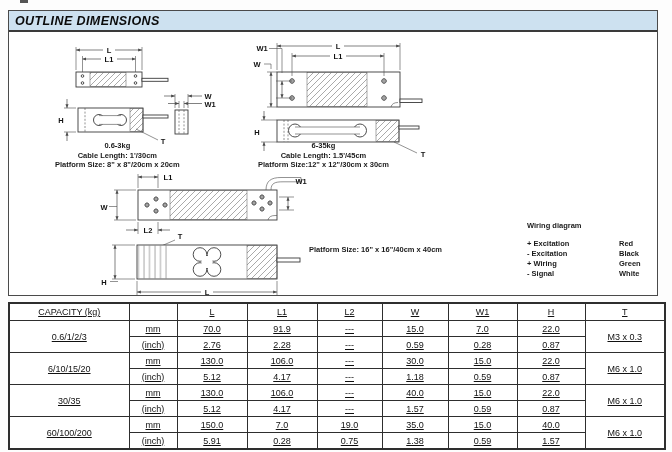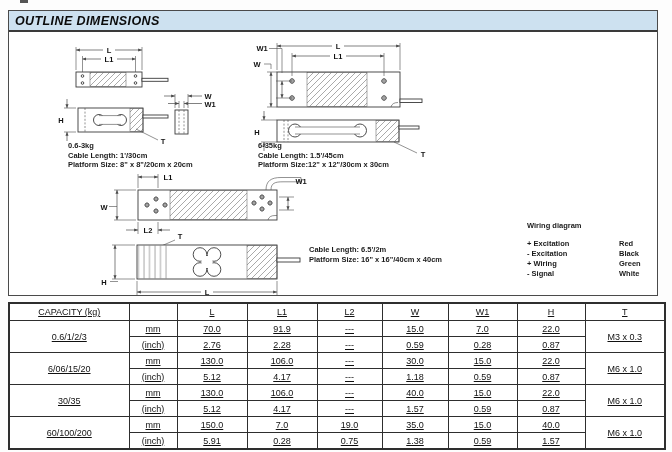--- a/index.html
+++ b/index.html
@@ -245,32 +245,31 @@
           <text x="104" y="282.5" class="lbl">H</text>
         </g>
         <g>
           <path d="M137,279 V293 M277,279 V293" class="thin"></path>
           <line x1="137" y1="290" x2="277" y2="290" class="dl" marker-start="url(#mA)" marker-end="url(#mA)"></line>
           <rect x="201" y="286" width="12" height="7.5" class="lblbg"></rect>
           <text x="207" y="292.5" class="lbl">L</text>
         </g>
       </svg>
 
-      <div class="cap" style="left:59px;top:109px;">
+      <div class="cap" style="left:46px;top:109px;text-align:center;">
         <div>0.6-3kg</div>
         <div>Cable Length: 1'/30cm</div>
         <div>Platform Size: 8" x 8"/20cm x 20cm</div>
       </div>
-      <div class="cap" style="left:249px;top:109px;">
+      <div class="cap" style="left:249px;top:109px;text-align:center;">
         <div>6-35kg</div>
         <div>Cable Length: 1.5'/45cm</div>
         <div>Platform Size:12" x 12"/30cm x 30cm</div>
       </div>
       <div class="cap" style="left:300px;top:213px;">
-        <div>Cable Length: 6.5'/2m</div>
         <div>Platform Size: 16" x 16"/40cm x 40cm</div>
       </div>
 
       <div class="wiring">
         <div class="wiring-title">Wiring diagram</div>
         <div class="wiring-row">
           <span class="sig">+ Excitation</span>
           <span class="col">Red</span>
         </div>
         <div class="wiring-row">
@@ -329,21 +328,21 @@
       <td>(inch)</td>
       <td>2.76</td>
       <td>2.28</td>
       <td>---</td>
       <td>0.59</td>
       <td>0.28</td>
       <td>0.87</td>
     </tr>
 
     <tr>
-      <td rowspan="2">6/06/15/20</td>
+      <td rowspan="2">6/10/15/20</td>
       <td>mm</td>
       <td>130.0</td>
       <td>106.0</td>
       <td>---</td>
       <td>30.0</td>
       <td>15.0</td>
       <td>22.0</td>
       <td rowspan="2">M6 x 1.0</td>
     </tr>
     <tr>

